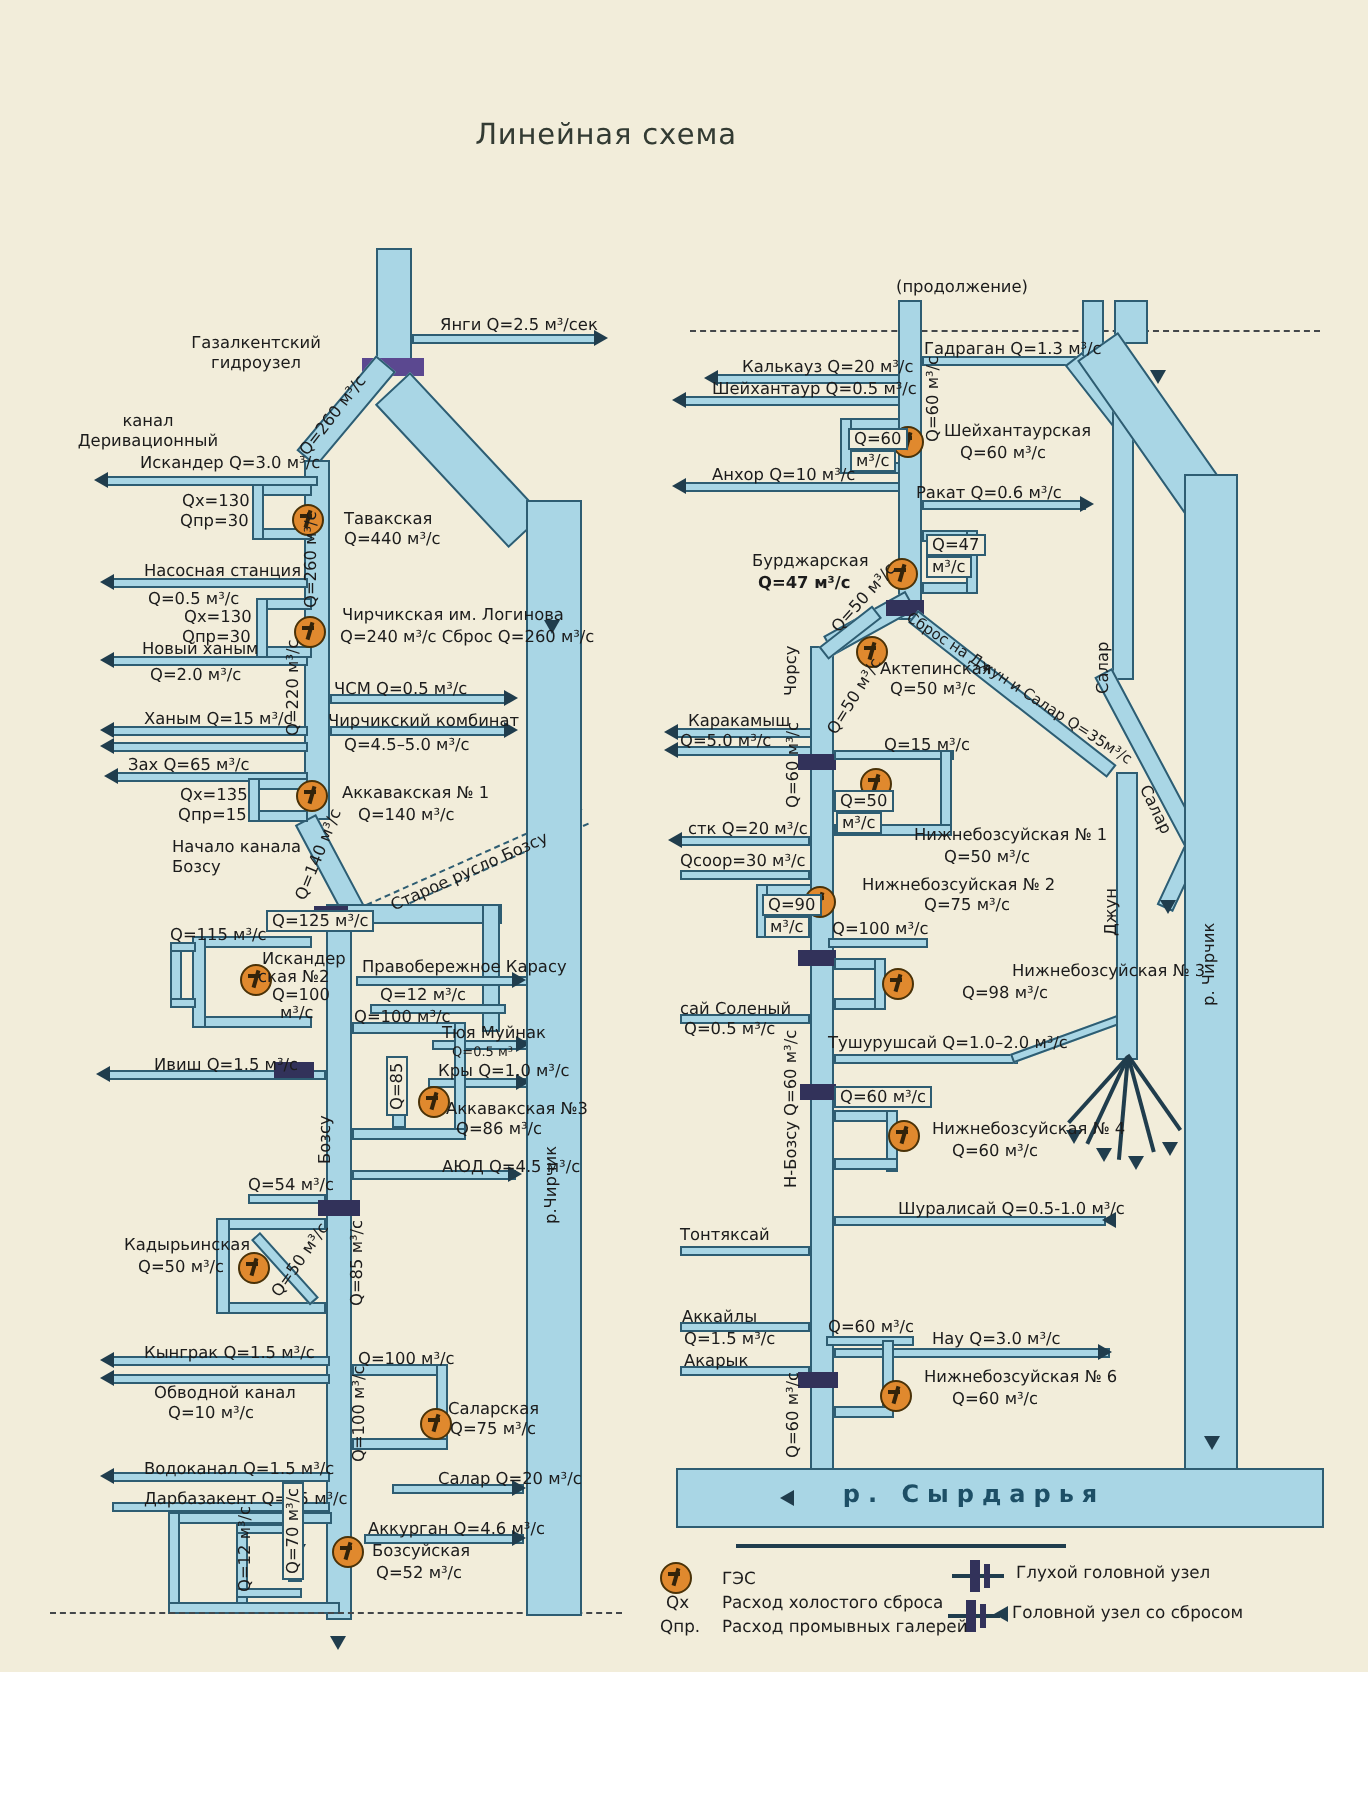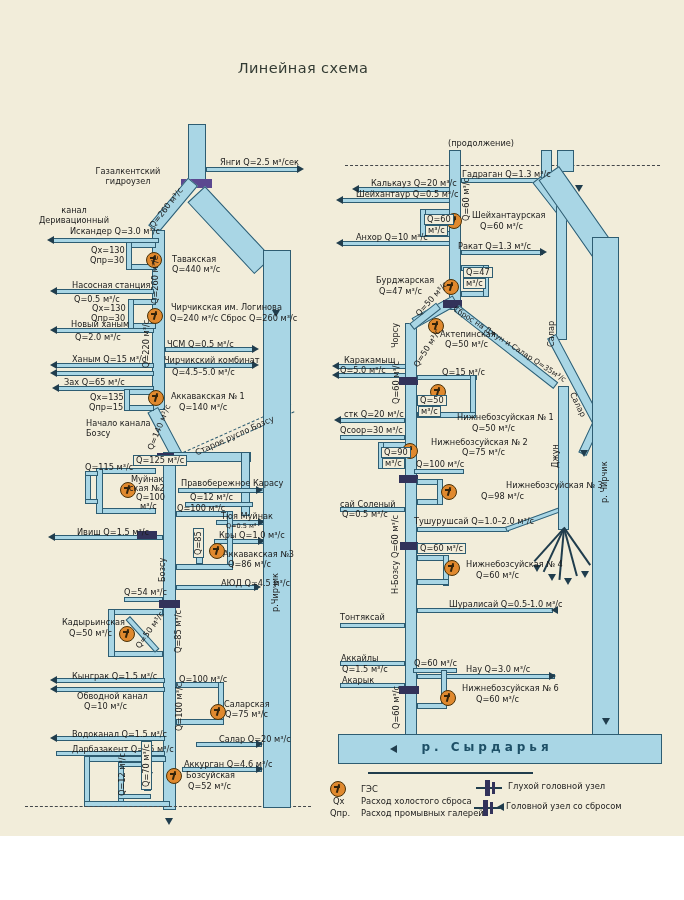--- a/index.html
+++ b/index.html
@@ -272,21 +272,21 @@
       <span class="lbl" style="left: 90px; top: 393px;">Qх=135</span>
       <span class="lbl" style="left: 89px; top: 403px;">Qпр=15</span>
       <span class="lbl" style="left: 171px; top: 392px;">Аккавакская № 1</span>
       <span class="lbl" style="left: 179px; top: 403px;">Q=140 м³/с</span>
       <span class="lbl" style="left: 86px; top: 419px;">Начало канала</span>
       <span class="lbl" style="left: 86px; top: 429px;">Бозсу</span>
       <span class="lbl" style="left: 146px; top: 448px; transform-origin: 0px 0px; transform: rotate(-68deg);">Q=140 м³/с</span>
       <span class="lbl" style="left: 194px; top: 449px; transform-origin: 0px 0px; transform: rotate(-24deg);">Старое русло Бозсу</span>
       <span class="lbl box" style="left: 133px; top: 455px;">Q=125 м³/с</span>
       <span class="lbl" style="left: 85px; top: 463px;">Q=115 м³/с</span>
-      <span class="lbl" style="left: 131px; top: 475px;">Муйнак</span>
+      <span class="lbl" style="left: 131px; top: 475px;">Искандер</span>
       <span class="lbl" style="left: 129px; top: 484px;">ская №2</span>
       <span class="lbl" style="left: 136px; top: 493px;">Q=100</span>
       <span class="lbl" style="left: 140px; top: 502px;">м³/с</span>
       <span class="lbl" style="left: 181px; top: 479px;">Правобережное Карасу</span>
       <span class="lbl" style="left: 190px; top: 493px;">Q=12 м³/с</span>
       <span class="lbl" style="left: 177px; top: 504px;">Q=100 м³/с</span>
       <span class="lbl" style="left: 221px; top: 512px;">Тюя Муйнак</span>
       <span class="lbl" style="left: 226px; top: 523px; font-size: 6.5px;">Q=0.5 м³</span>
       <span class="lbl" style="left: 77px; top: 528px;">Ивиш Q=1.5 м³/с</span>
       <span class="lbl" style="left: 219px; top: 531px;">Кры Q=1.0 м³/с</span>
@@ -319,25 +319,25 @@
       <span class="lbl" style="left: 448px; top: 139px;">(продолжение)</span>
       <span class="lbl" style="left: 462px; top: 170px;">Гадраган Q=1.3 м³/с</span>
       <span class="lbl" style="left: 371px; top: 179px;">Калькауз Q=20 м³/с</span>
       <span class="lbl" style="left: 356px; top: 190px;">Шейхантаур Q=0.5 м³/с</span>
       <span class="lbl" style="left: 462px; top: 221px; transform-origin: 0px 0px; transform: rotate(-90deg);">Q=60 м³/с</span>
       <span class="lbl box" style="left: 424px; top: 214px;">Q=60</span>
       <span class="lbl box" style="left: 425px; top: 225px;">м³/с</span>
       <span class="lbl" style="left: 472px; top: 211px;">Шейхантаурская</span>
       <span class="lbl" style="left: 480px; top: 222px;">Q=60 м³/с</span>
       <span class="lbl" style="left: 356px; top: 233px;">Анхор Q=10 м³/с</span>
-      <span class="lbl" style="left: 458px; top: 242px;">Ракат Q=1.3 м³/с</span>
+      <span class="lbl" style="left: 458px; top: 242px;">Ракат Q=0.6 м³/с</span>
       <span class="lbl box" style="left: 463px; top: 267px;">Q=47</span>
       <span class="lbl box" style="left: 463px; top: 278px;">м³/с</span>
       <span class="lbl" style="left: 376px; top: 276px;">Бурджарская</span>
-      <span class="lbl" style="left: 379px; top: 287px;">Q=47 м³/с</span>
+      <span class="lbl" style="left: 379px; top: 287px; font-weight: bold;">Q=47 м³/с</span>
       <span class="lbl" style="left: 414px; top: 312px; transform-origin: 0px 0px; transform: rotate(-48deg);">Q=50 м³/с</span>
       <span class="lbl" style="left: 391px; top: 348px; transform-origin: 0px 0px; transform: rotate(-90deg);">Чорсу</span>
       <span class="lbl" style="left: 440px; top: 330px;">Актепинская</span>
       <span class="lbl" style="left: 445px; top: 340px;">Q=50 м³/с</span>
       <span class="lbl" style="left: 412px; top: 364px; transform-origin: 0px 0px; transform: rotate(-58deg);">Q=50 м³/с</span>
       <span class="lbl" style="left: 456px; top: 305px; font-size: 7.5px; transform-origin: 0px 0px; transform: rotate(33deg);">Сброс на Джун и Салар Q=35м³/с</span>
       <span class="lbl" style="left: 344px; top: 356px;">Каракамыш</span>
       <span class="lbl" style="left: 340px; top: 366px;">Q=5.0 м³/с</span>
       <span class="lbl" style="left: 392px; top: 404px; transform-origin: 0px 0px; transform: rotate(-90deg);">Q=60 м³/с</span>
       <span class="lbl" style="left: 442px; top: 368px;">Q=15 м³/с</span>

